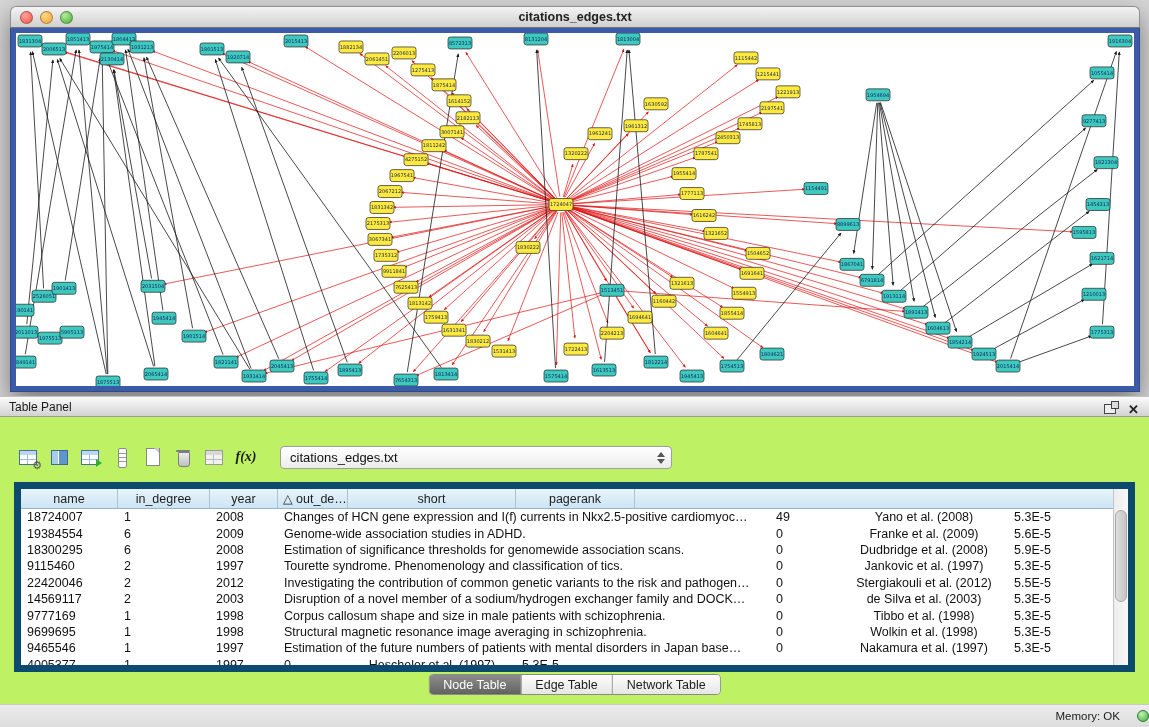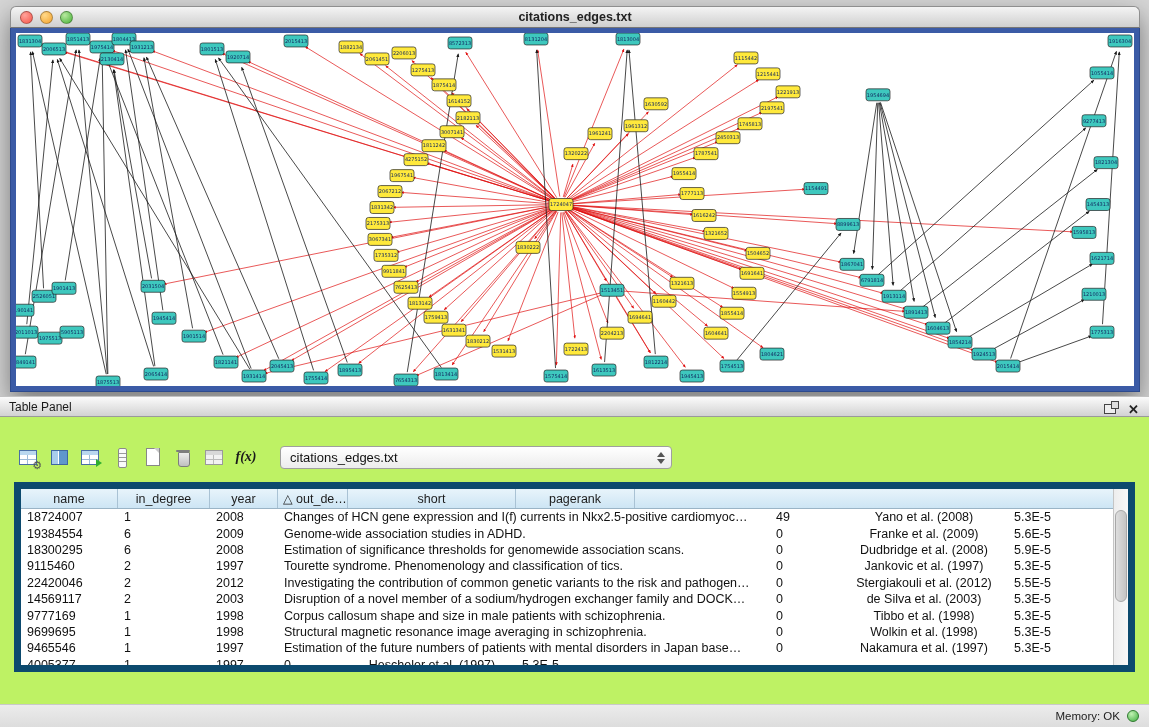--- a/index.html
+++ b/index.html
@@ -102,21 +102,21 @@
   .tabs { position:absolute; left:50%; transform:translateX(-50%); top:256px; display:flex;
     border:1px solid #8a8a8a; border-radius:4px; overflow:hidden; background:#fff; height:21px; }
   .tab { padding:0 14px; font-size:12.5px; line-height:20px; color:#1e1e1e;
     background:linear-gradient(#fdfdfd,#e6e6e6); border-right:1px solid #8a8a8a; cursor:default; }
   .tab:last-child { border-right:none; }
   .tab.selected { background:linear-gradient(#8d8d8d,#626262); color:#fff; }
 
   
   .statusbar { position:absolute; left:0; right:0; bottom:0; height:23px;
     border-top:1px solid #c9c9c9; background:linear-gradient(#ececec,#dddddd);
-    display:flex; align-items:center; justify-content:flex-end; padding-right:10px; gap:7px; }
+    display:flex; align-items:center; justify-content:flex-end; gap:17px; }
   .mem-label { font-size:11.5px; color:#222; }
   .mem-dot { width:12px; height:12px; border-radius:50%; border:1px solid #2f7a2f;
     background:radial-gradient(circle at 35% 30%, #c2f2b4, #3fae3f); }
 </style>
 </head>
 <body>
 
 <div class="window">
   <div class="titlebar">
     <div class="traffic">
@@ -834,19 +834,24 @@
             <div class="td c2">1997</div>
             <div class="td c4">0</div>
             <div class="td c5">Hescheler et al. (1997)</div>
             <div class="td c6">5.3E-5</div>
           </div>
         </div>
       <div class="vscroll">
         <div class="vthumb"></div>
       </div>
     </div>
+    <div class="tabs" id="tabs">
+        <span class="tab selected">Node Table</span>
+        <span class="tab">Edge Table</span>
+        <span class="tab">Network Table</span>
+      </div>
   </div>
 </div>
 
 <div class="statusbar">
   <span class="mem-label">Memory: OK</span>
   <span class="mem-dot"></span>
 </div>
 
 </body></html>

